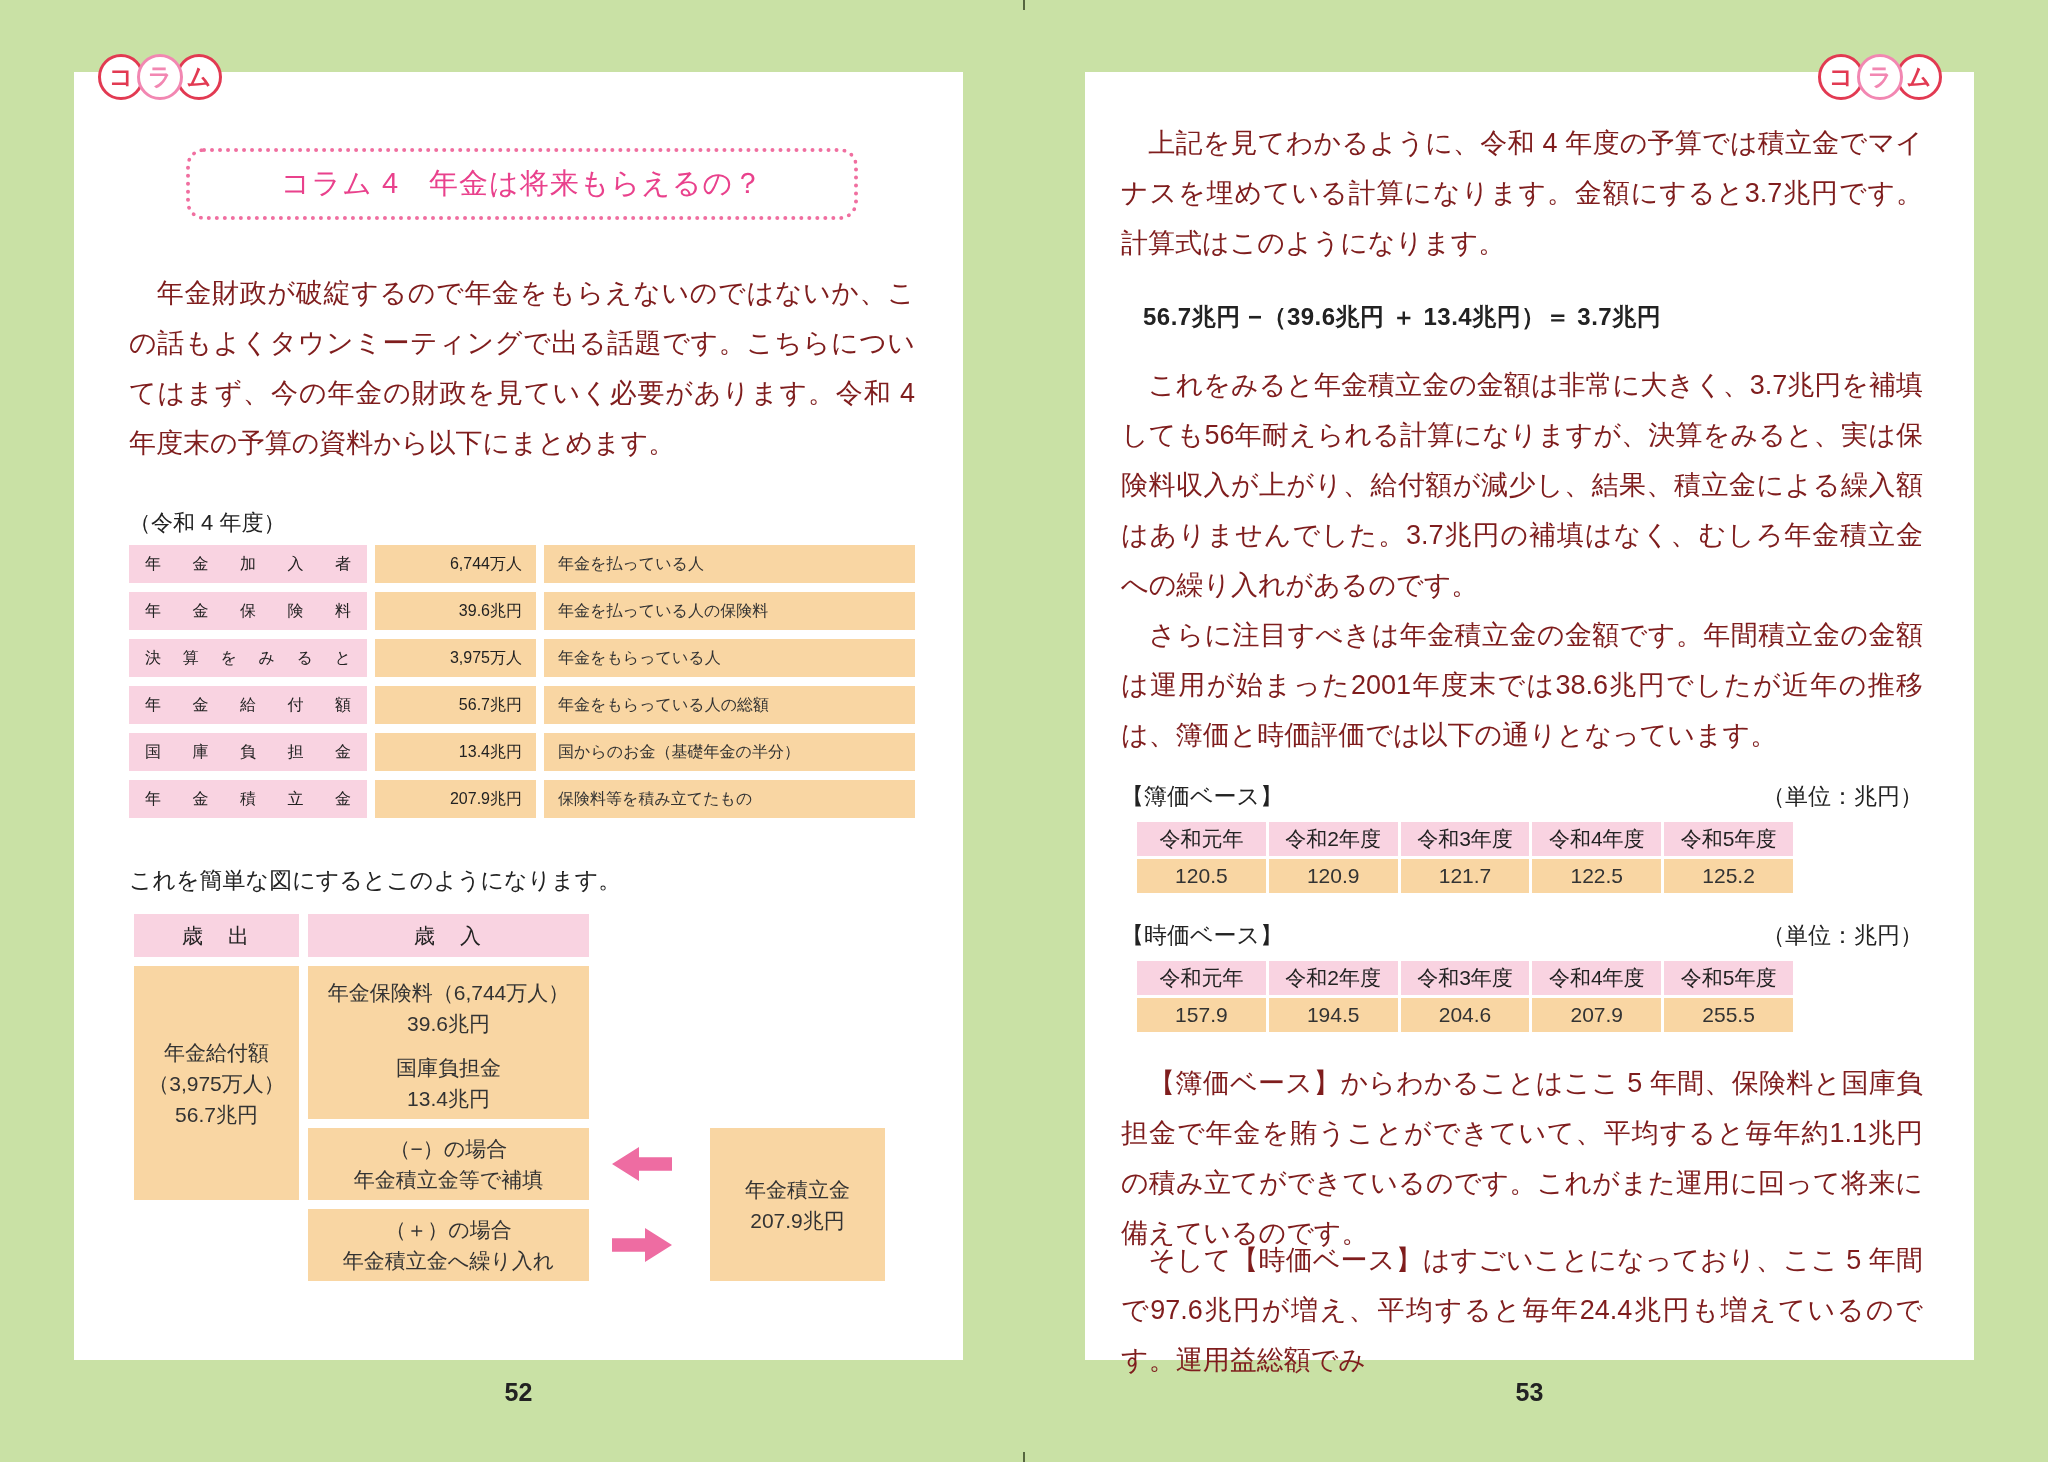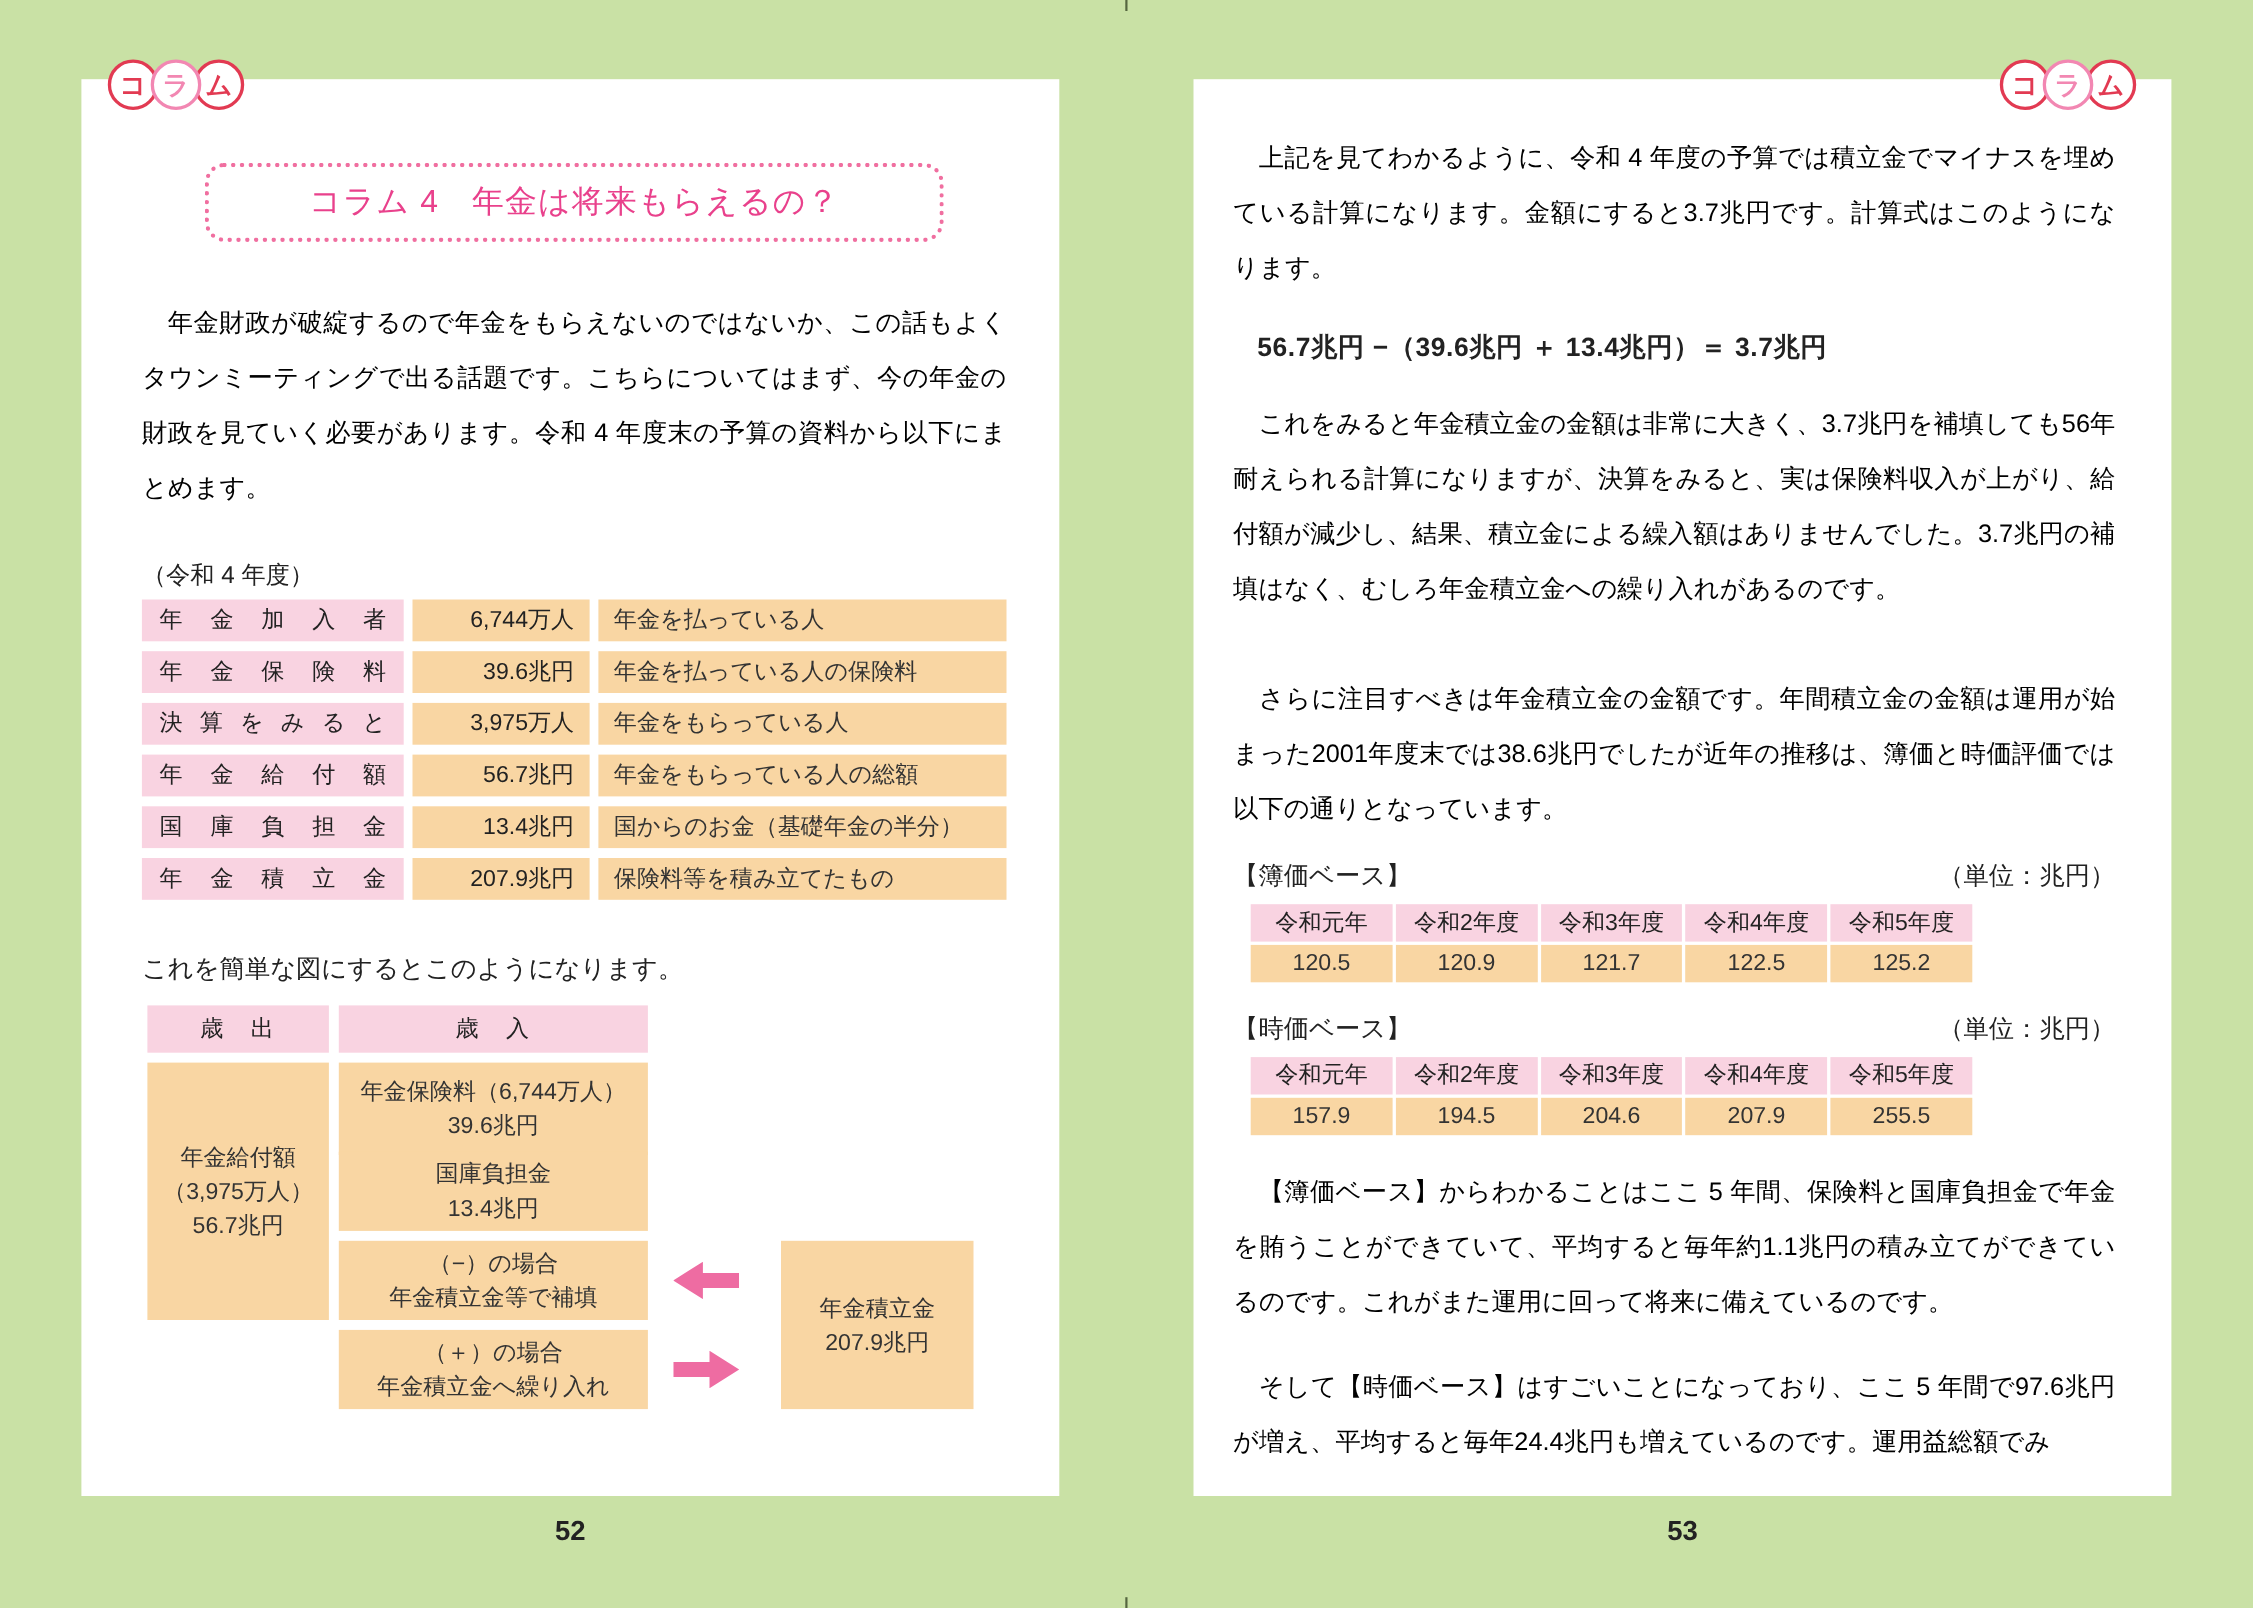--- a/index.html
+++ b/index.html
@@ -34,31 +34,31 @@
 
   .title-box {
     position:absolute; top:76px; left:112px; width:672px; height:72px;
     border:4px dotted #f06fa0; border-radius:18px;
     display:flex; align-items:center; justify-content:center;
     background:#fff;
   }
   .title-text { color:#e9418c; font-size:29px; font-weight:normal; letter-spacing:1px; }
 
   .body-text {
-    position:absolute; font-size:23px; line-height:50px;
-    text-align:justify; color:#000000;
+    position:absolute; font-size:27px; line-height:50px;
+    text-align:justify; color:#7f1d1d;
   }
 
   
   .l-intro   { top:196px; left:55px; width:786px; }
   .l-caption { position:absolute; top:436px; left:55px; font-size:22px; line-height:30px; }
   .info-table {
     position:absolute; top:473px; left:55px; width:786px;
     display:grid; grid-template-columns:238px 161px 371px;
-    column-gap:8px; row-gap:9px; font-size:21px;
+    column-gap:8px; row-gap:9px; font-size:16px;
   }
   .info-table > div { height:38px; line-height:38px; }
   .t-label { background:#f9d3e1; padding:0 16px; text-align:justify; text-align-last:justify; }
   .t-value { background:#f9d6a3; text-align:right; padding-right:14px; }
   .t-desc  { background:#f9d6a3; padding-left:14px; color:#333; }
 
   .l-figlead { position:absolute; top:793px; left:55px; font-size:23px; line-height:30px; }
 
   .figure { position:absolute; top:842px; left:60px; width:786px; height:372px; font-size:21px;padding-left:32px; }
   .fig-header {

